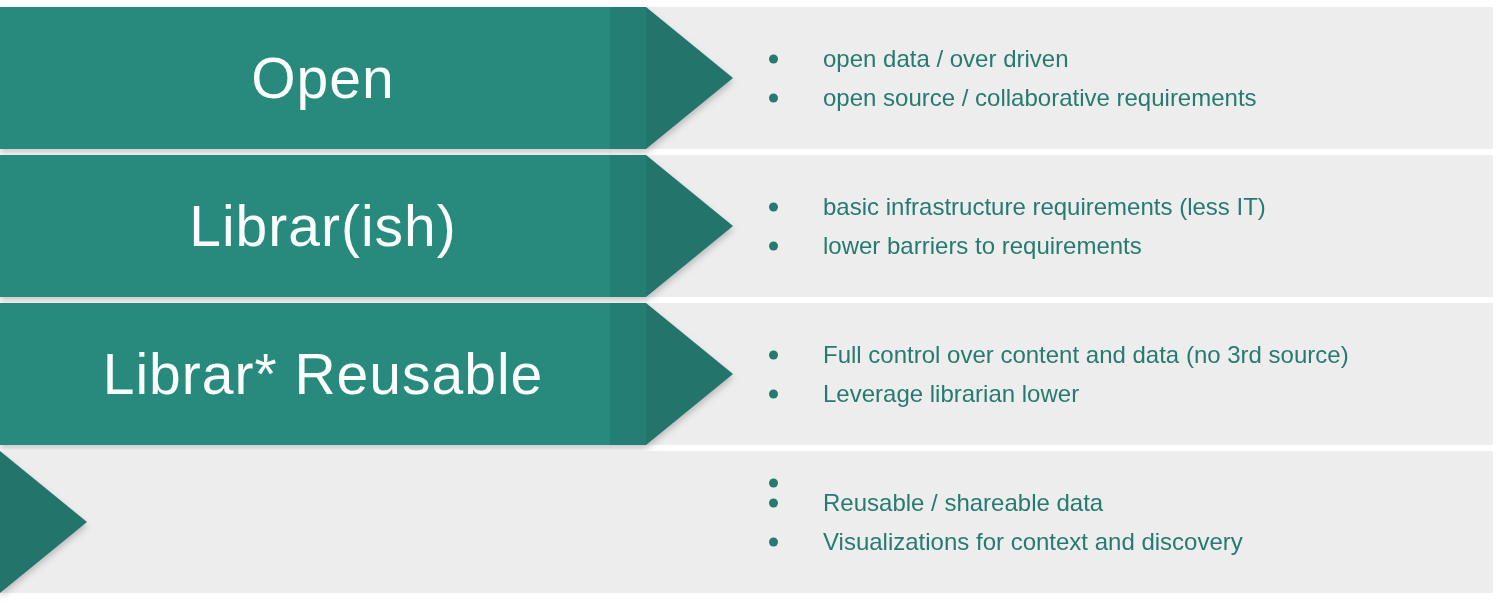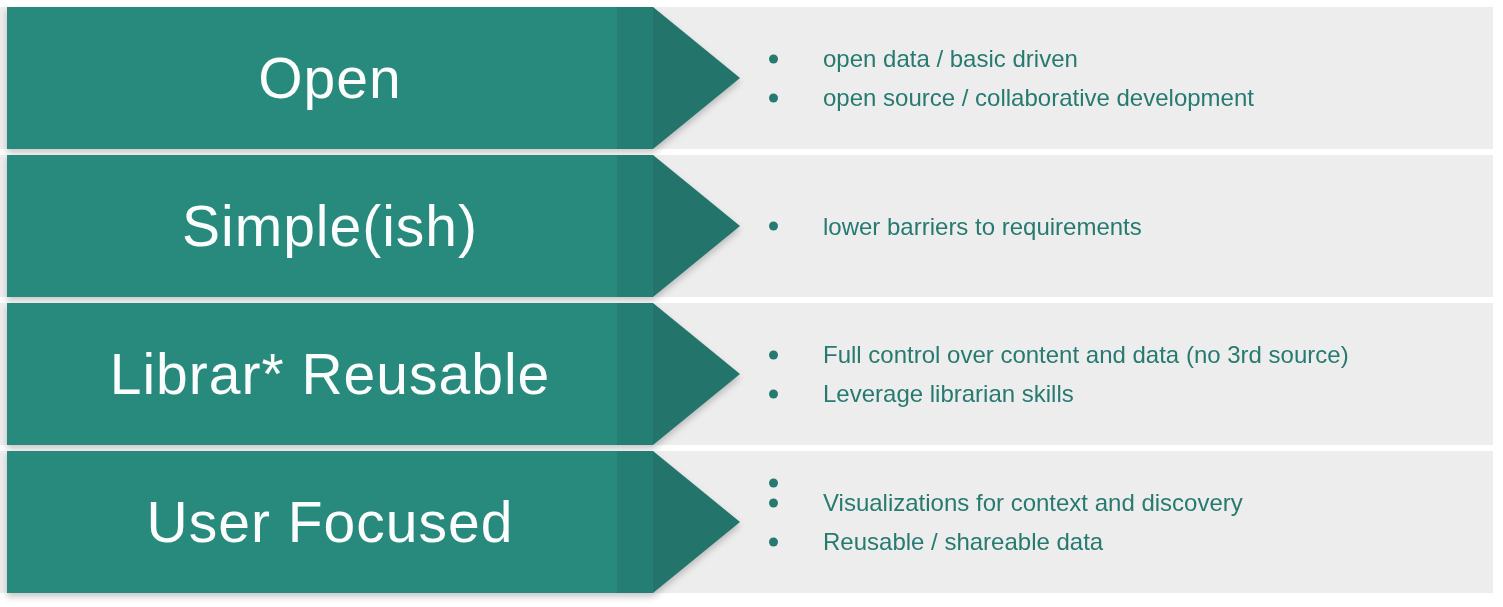--- a/index.html
+++ b/index.html
@@ -23,21 +23,21 @@
     margin-bottom: 6px;
   }
   .row-bg {
     position: absolute;
     left: 0; top: 0; bottom: 0;
     width: 1493px;
     background: var(--row-bg, #EDEDED);
   }
   .arrow {
     position: absolute;
-    left: 7px; top: 0;
+    left: 0; top: 0;
     height: 100%;
     display: flex;
     filter: drop-shadow(0px 4px 3px rgba(60,60,60,0.28));
   }
   .arrow-body {
     width: 646px;
     height: 100%;
     background: linear-gradient(90deg,
       var(--arrow-body, #28897D) 0%,
       var(--arrow-body, #28897D) 94.5%,
@@ -94,59 +94,57 @@
 
     <div class="row">
       <div class="row-bg"></div>
       <div class="arrow">
         <div class="arrow-body">
           <span class="arrow-label">Open</span>
         </div>
         <div class="arrow-head"></div>
       </div>
       <ul class="bullets">
-        <li><span class="dot"></span><span>open data / basic driven</span></li>
-        <li><span class="dot"></span><span>open source / collaborative development</span></li>
+        <li><span class="dot"></span><span>open data / over driven</span></li>
+        <li><span class="dot"></span><span>open source / collaborative requirements</span></li>
       </ul>
     </div>
 
     <div class="row">
       <div class="row-bg"></div>
       <div class="arrow">
         <div class="arrow-body">
-          <span class="arrow-label">Simple(ish)</span>
+          <span class="arrow-label">Librar(ish)</span>
         </div>
         <div class="arrow-head"></div>
       </div>
       <ul class="bullets">
+        <li><span class="dot"></span><span>basic infrastructure requirements (less IT)</span></li>
         <li><span class="dot"></span><span>lower barriers to requirements</span></li>
       </ul>
     </div>
 
     <div class="row">
       <div class="row-bg"></div>
       <div class="arrow">
         <div class="arrow-body">
           <span class="arrow-label">Librar* Reusable</span>
         </div>
         <div class="arrow-head"></div>
       </div>
       <ul class="bullets">
         <li><span class="dot"></span><span>Full control over content and data (no 3rd source)</span></li>
-        <li><span class="dot"></span><span>Leverage librarian skills</span></li>
+        <li><span class="dot"></span><span>Leverage librarian lower</span></li>
       </ul>
     </div>
 
     <div class="row">
       <div class="row-bg"></div>
       <div class="arrow">
-        <div class="arrow-body">
-          <span class="arrow-label">User Focused</span>
-        </div>
         <div class="arrow-head"></div>
       </div>
       <ul class="bullets">
         <li><span class="dot"></span></li>
+        <li><span class="dot"></span><span>Reusable / shareable data</span></li>
         <li><span class="dot"></span><span>Visualizations for context and discovery</span></li>
-        <li><span class="dot"></span><span>Reusable / shareable data</span></li>
       </ul>
     </div>
   </div>
 
 </body></html>

